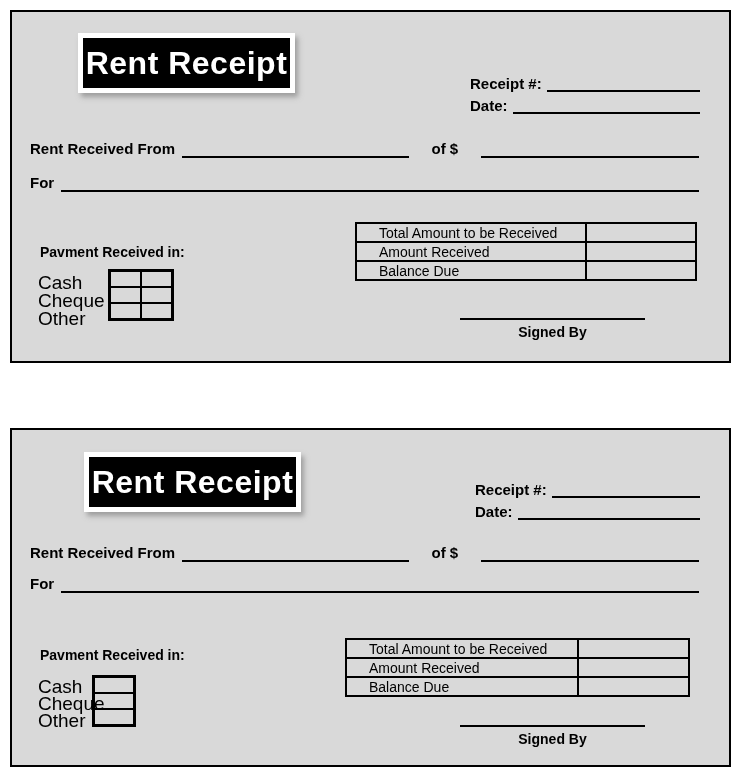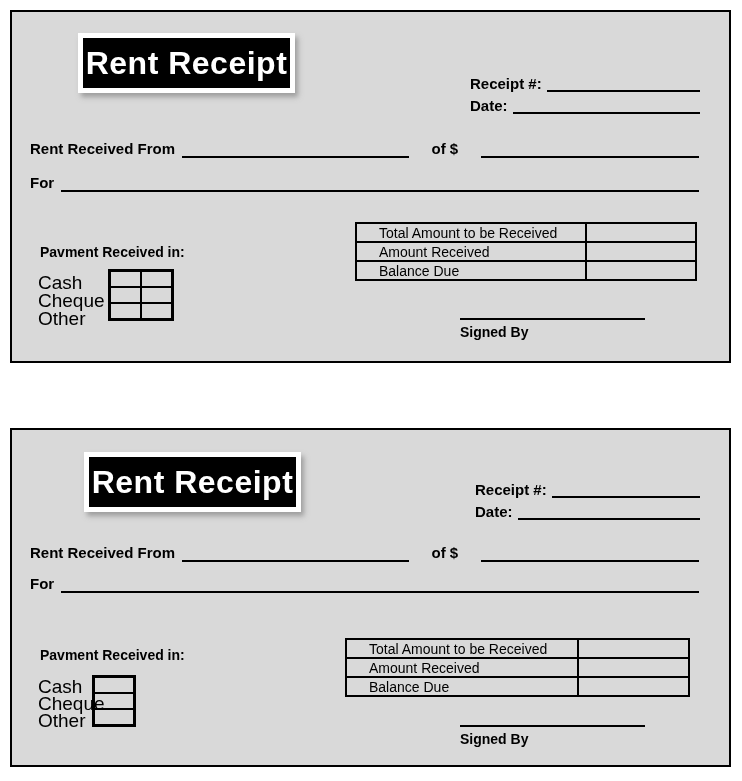--- a/index.html
+++ b/index.html
@@ -46,21 +46,21 @@
   }
   td.amount-value{padding:0;}
 
   .pay-heading{position:absolute;font-weight:bold;font-size:14px;line-height:1;}
   .pay-method{position:absolute;font-weight:normal;font-size:19px;line-height:1;}
   .pay-grid{position:absolute;display:grid;border:2px solid #000;background:transparent;}
   .pay-grid .cell{border:1px solid #000;}
   #grid-0{grid-template-columns:31px 31px;grid-template-rows:16px 16px 16px;}
   #grid-1{grid-template-columns:40px;grid-template-rows:16px 16px 16px;}
 
-  .signature{position:absolute;width:185px;text-align:left;}
+  .signature{position:absolute;width:185px;text-align:center;}
   .sig-line{border-bottom:2px solid #000;height:0;width:100%;}
   .sig-label{font-weight:bold;font-size:14px;margin-top:4px;}
 </style>
 </head>
 <body>
 
 <div class="receipt" id="receipt-0">
 
   <div class="title-plate" style="left:66px;top:21px;width:217px;height:60px;">
     <div class="title-box">Rent Receipt</div>

